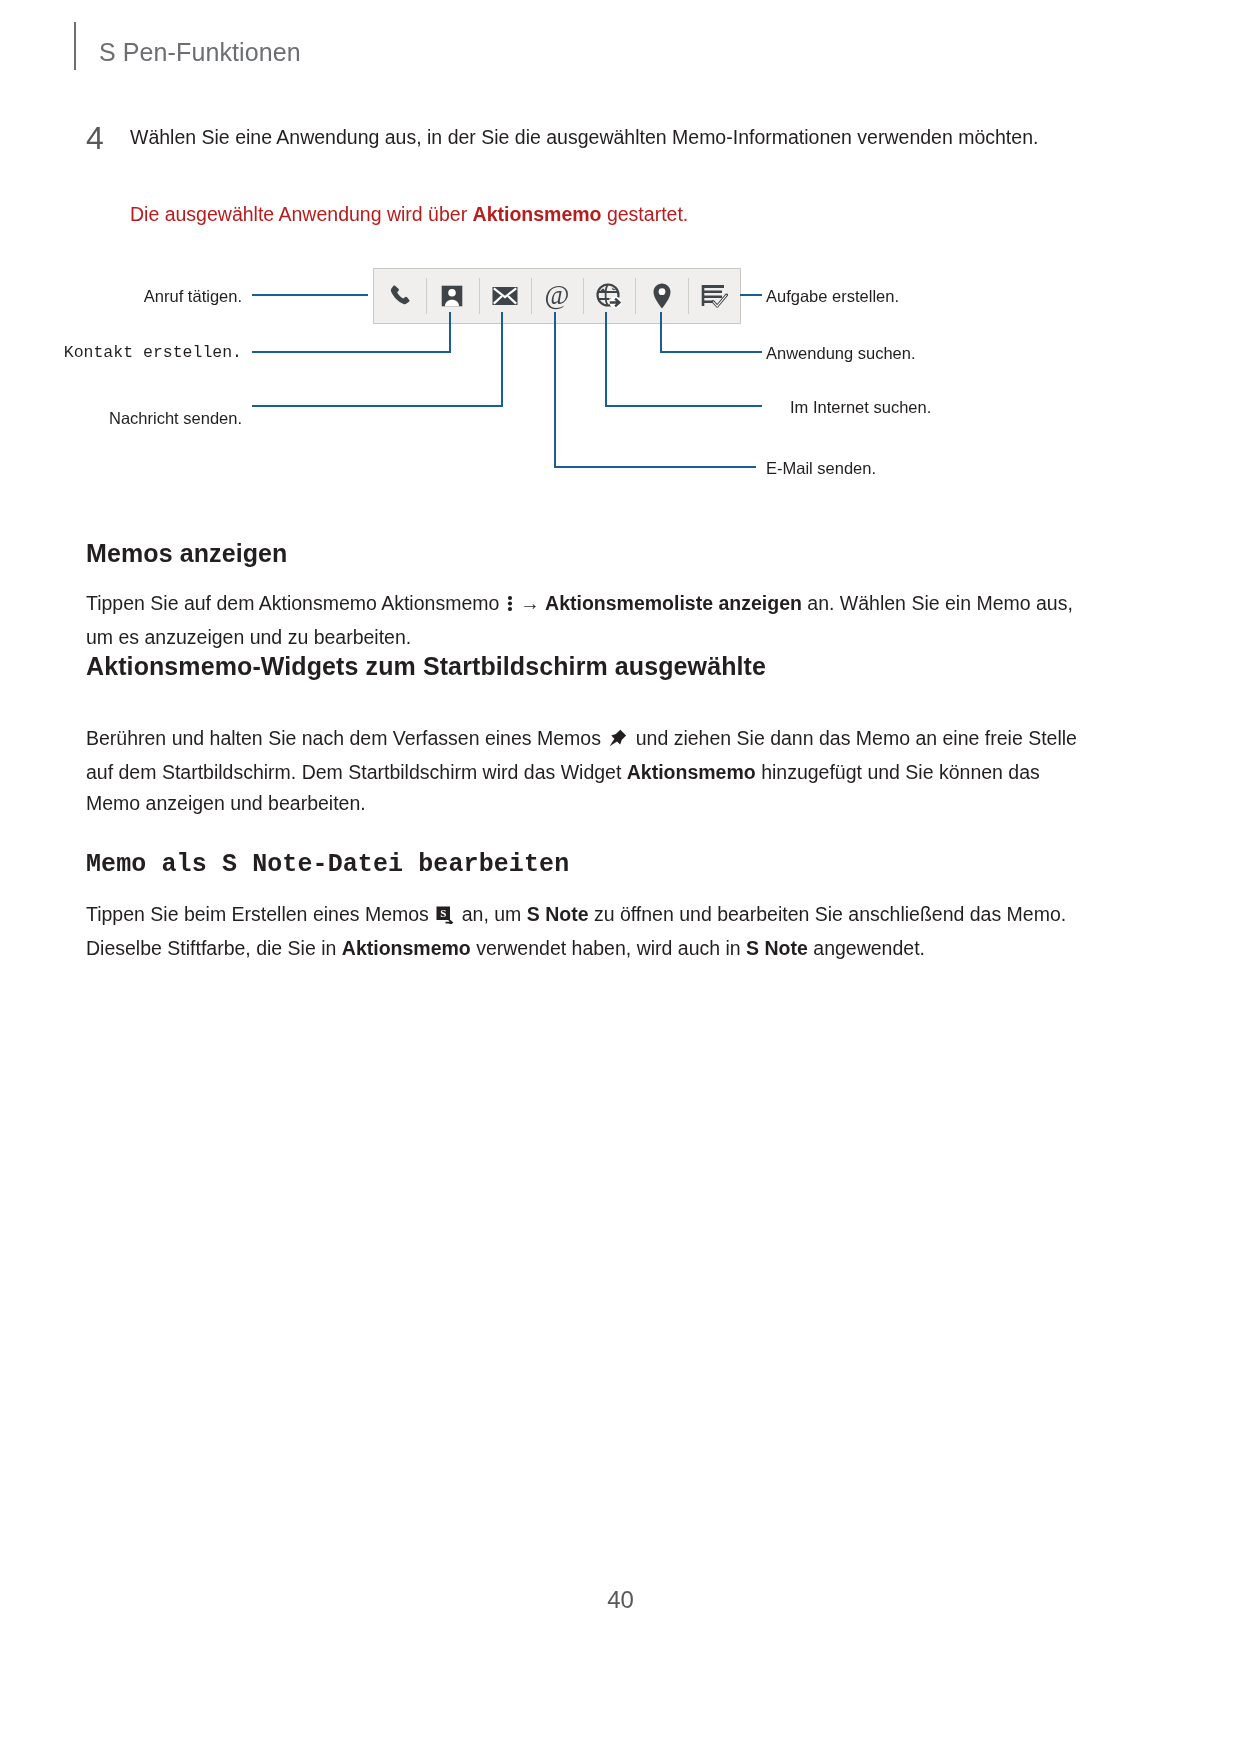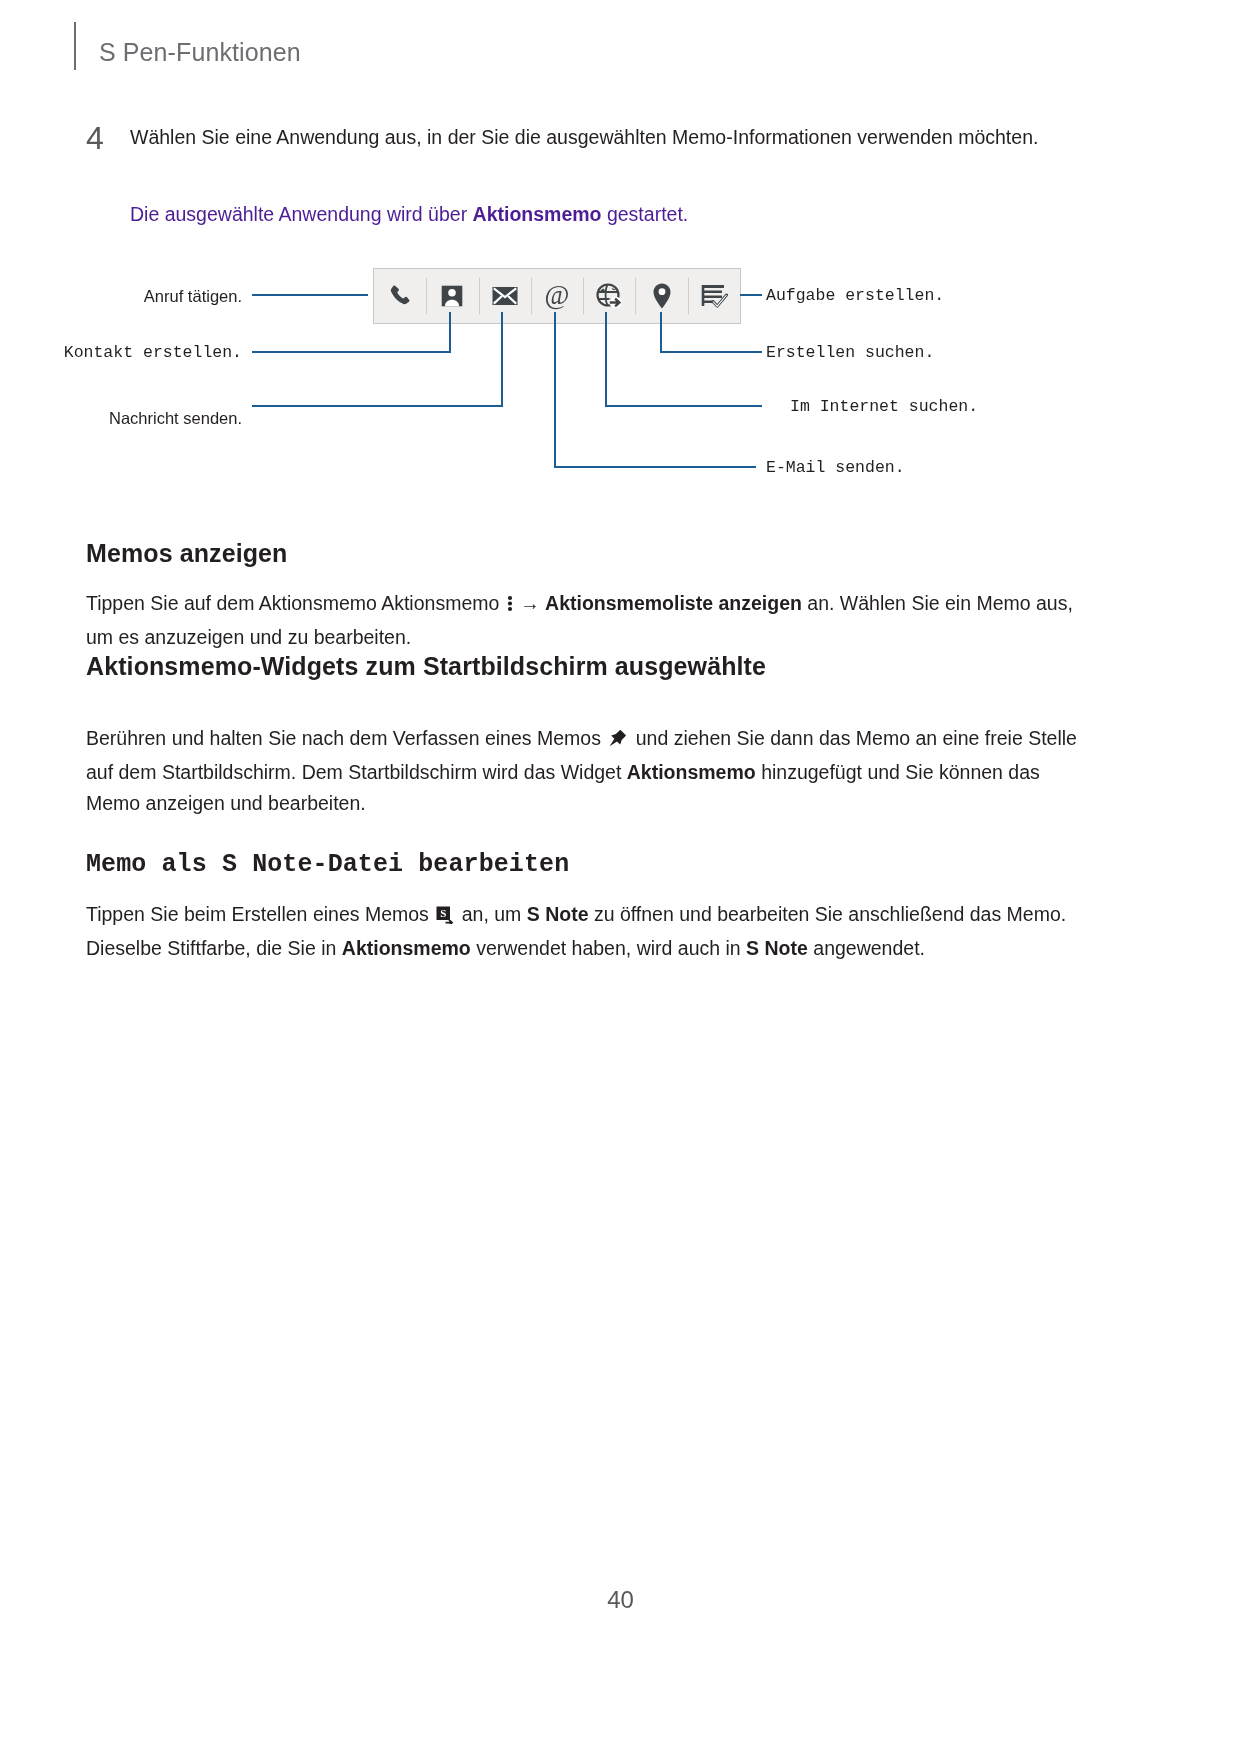--- a/index.html
+++ b/index.html
@@ -72,21 +72,21 @@
     font-size: 19.5px;
     line-height: 31px;
     color: #231f20;
   }
   .step-sub {
     position: absolute;
     left: 130px;
     top: 199px;
     font-size: 19.5px;
     line-height: 31px;
-    color: #4c1d95;
+    color: #b91c1c;
   }
 
   b { font-weight: bold; }
 
   
   .diagram {
     position: absolute;
     left: 0;
     top: 252px;
     width: 1241px;
@@ -123,21 +123,21 @@
   }
   .tb-item svg { display: block; }
 
   .lbl {
     position: absolute;
     font-size: 16.5px;
     color: #231f20;
     white-space: nowrap;
     line-height: 1;
   }
-  .lbl.right { text-align: center; font-family: Liberation Mono, monospace; }
+  .lbl.right { text-align: center; }
   .lbl.left  { text-align: right; }
 
   .lead {
     position: absolute;
     background: #1b5e96;
   }
   .lead.h { height: 2px; }
   .lead.v { width: 2px; }
 
   
@@ -282,21 +282,21 @@
     <div class="lead h" style="left:252px; top:153px; width:251px;"></div>
     <div class="lead v" style="left:501px; top:60px; height:95px;"></div>
 
     <div class="lbl right" style="left:766px; top:208px;">E-Mail senden.</div>
     <div class="lead h" style="left:556px; top:214px; width:200px;"></div>
     <div class="lead v" style="left:554px; top:60px; height:156px;"></div>
 
     <div class="lbl right" style="left:766px; top:36px;">Aufgabe erstellen.</div>
     <div class="lead h" style="left:740px; top:42px; width:22px;"></div>
 
-    <div class="lbl right" style="left:766px; top:93px;">Erstellen suchen.</div>
+    <div class="lbl right" style="left:766px; top:93px;">Anwendung suchen.</div>
     <div class="lead h" style="left:660px; top:99px; width:102px;"></div>
     <div class="lead v" style="left:660px; top:60px; height:41px;"></div>
 
     <div class="lbl right" style="left:766px; top:147px;margin-left:24px;">Im Internet suchen.</div>
     <div class="lead h" style="left:607px; top:153px; width:155px;"></div>
     <div class="lead v" style="left:605px; top:60px; height:95px;"></div>
 
   </div>
 
   <div class="h2" style="top:539px;">Memos anzeigen</div>

